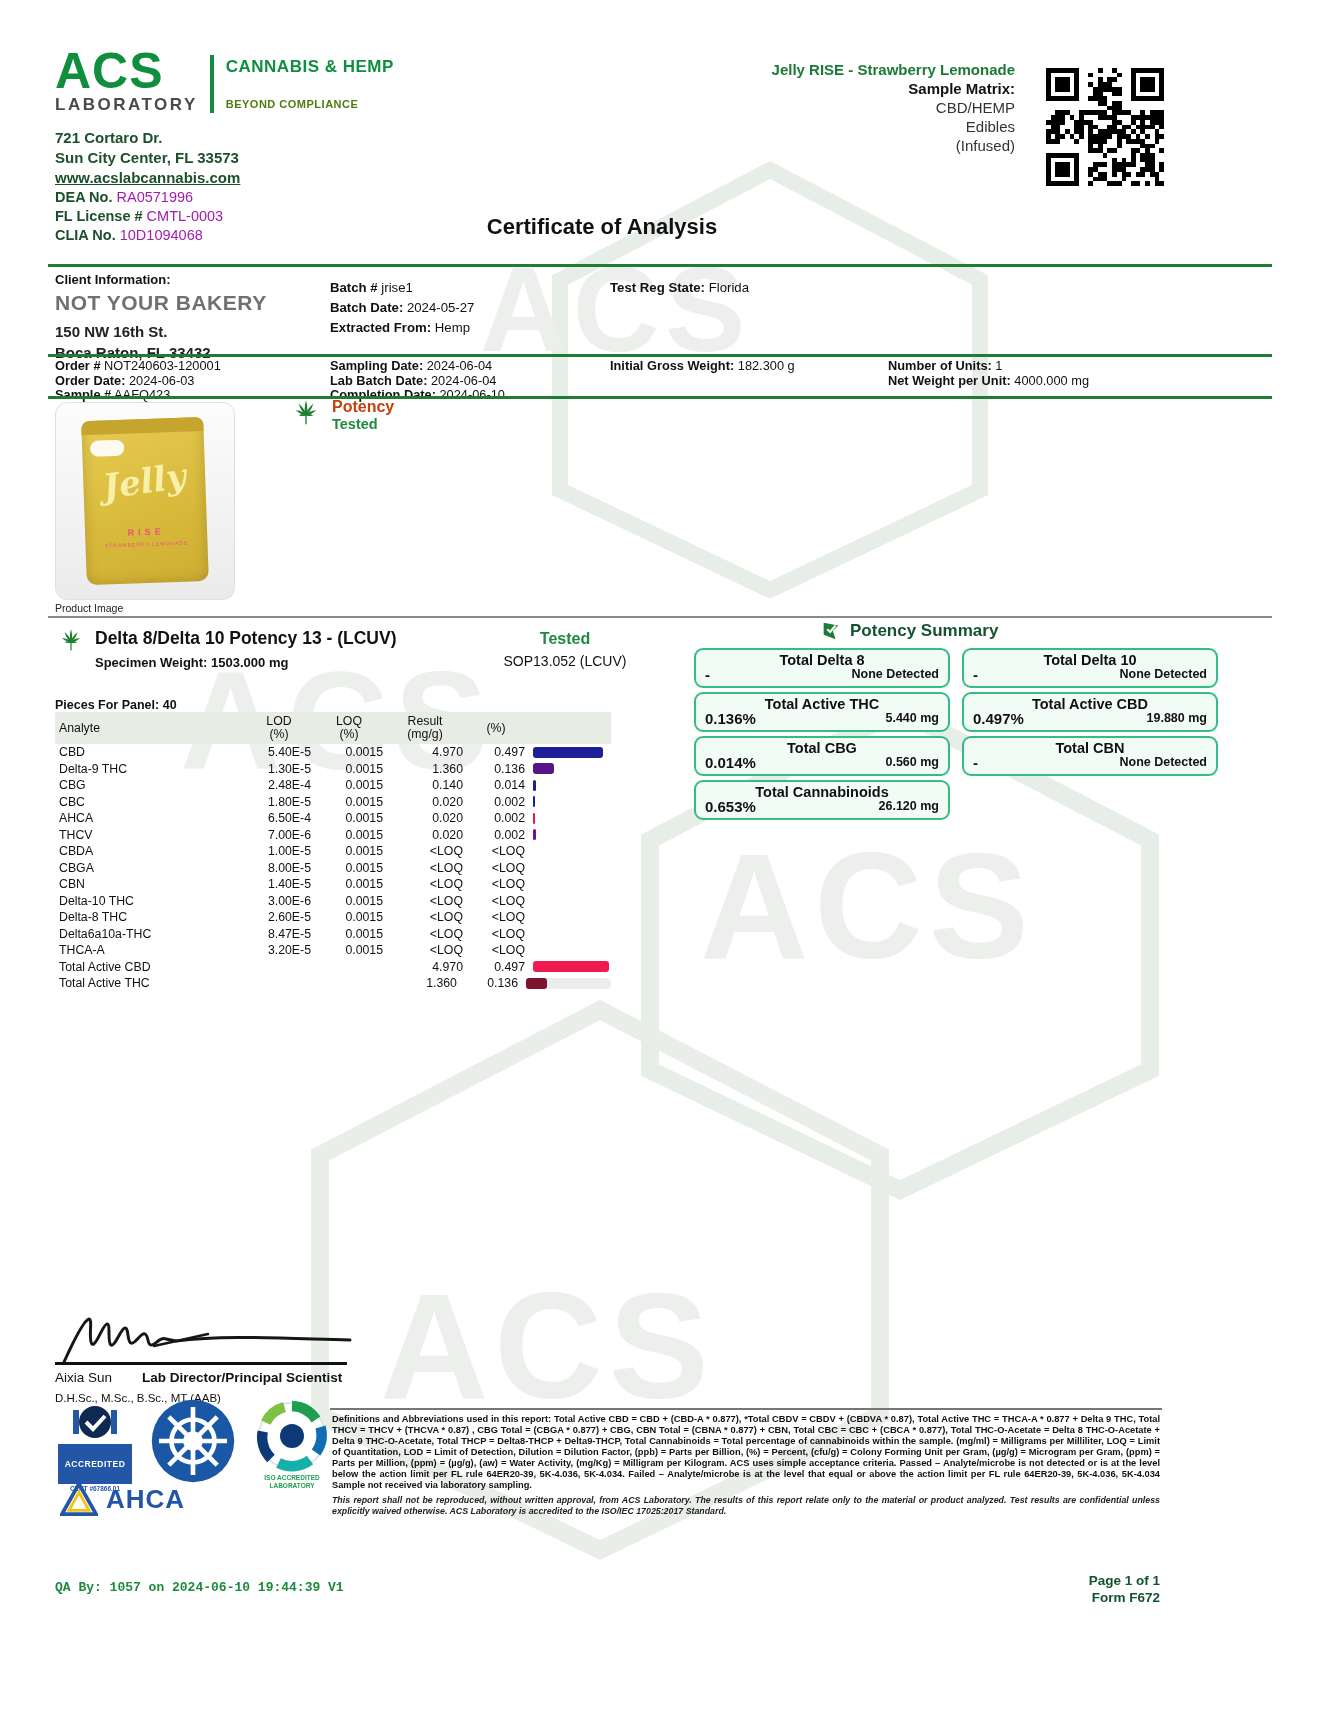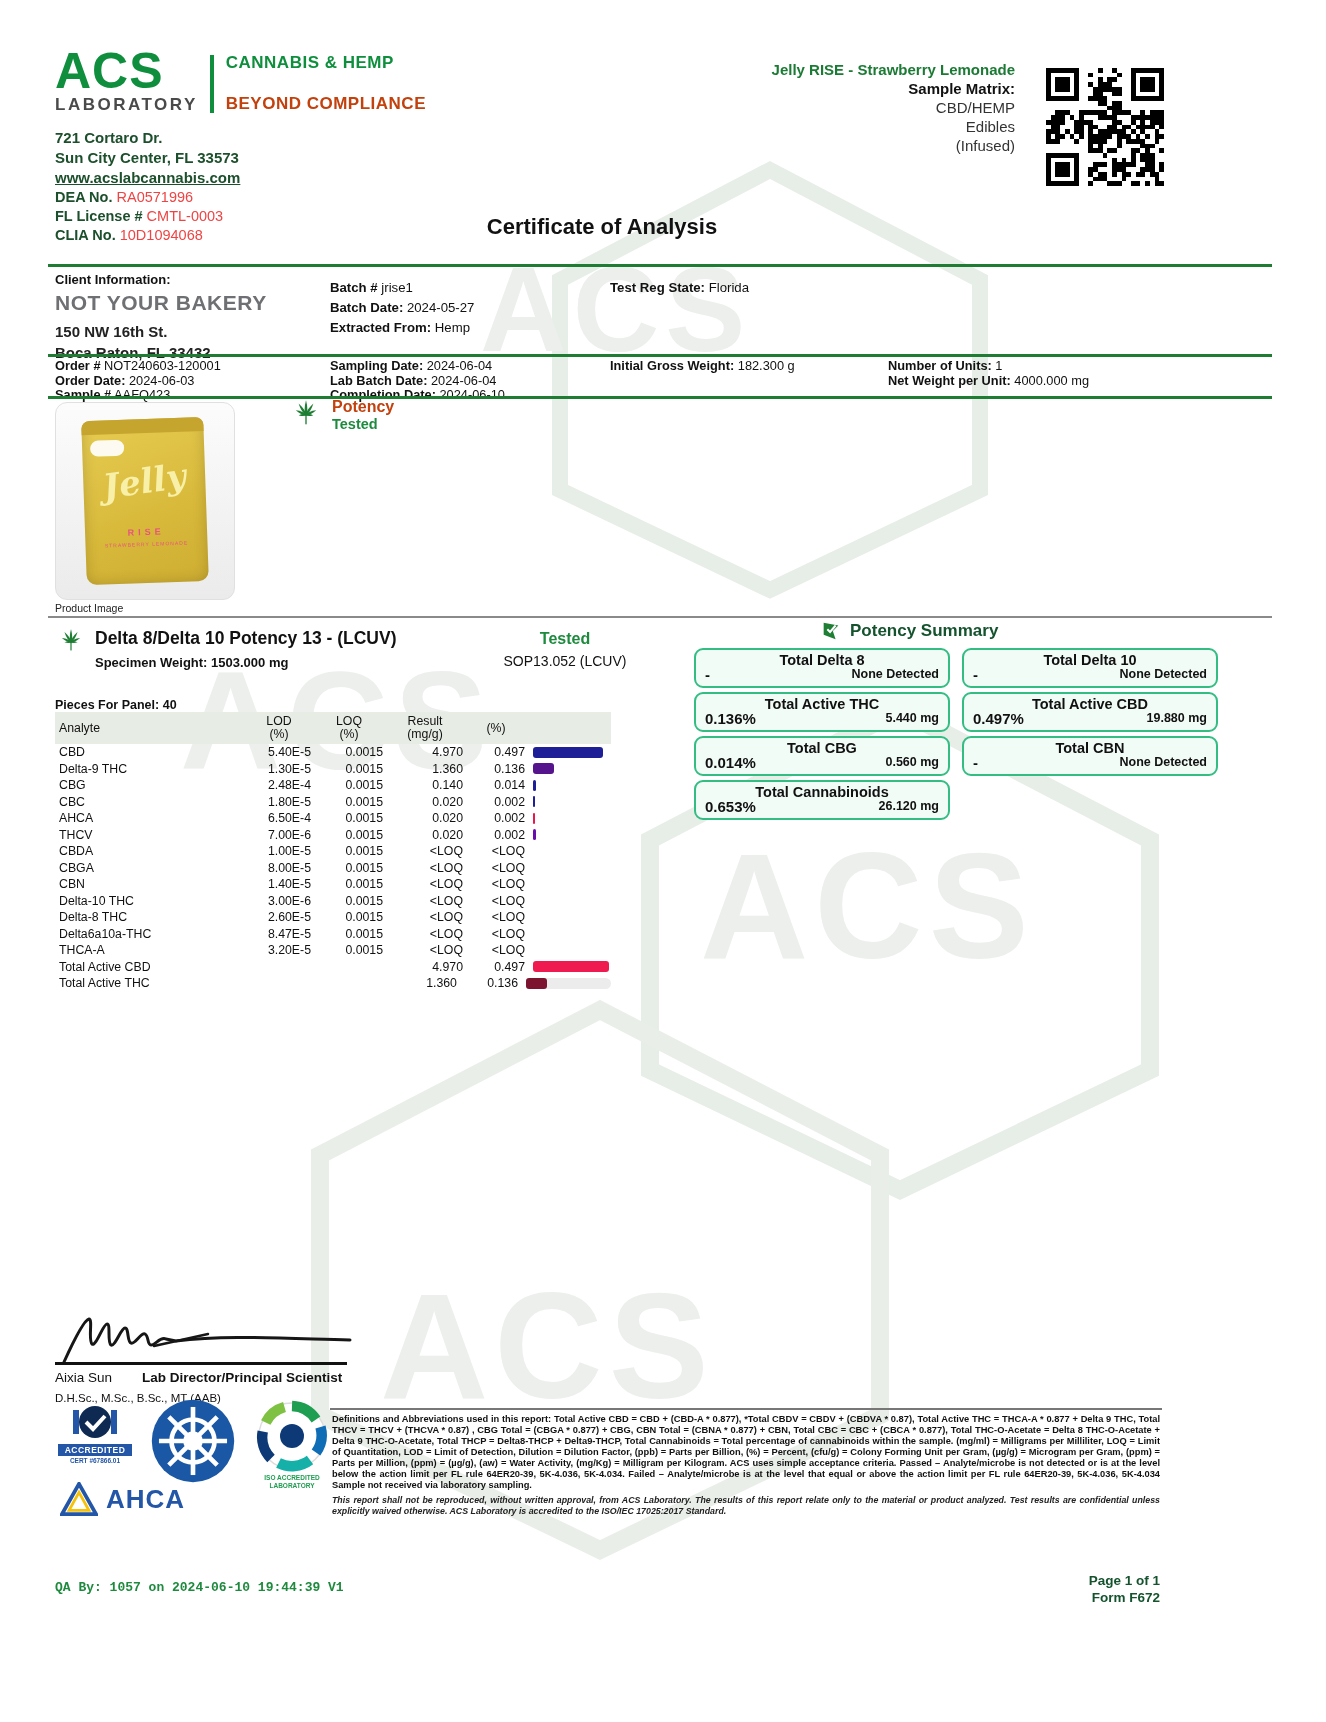--- a/index.html
+++ b/index.html
@@ -7,26 +7,26 @@
         font-family:"Liberation Sans",sans-serif;color:#111}
   .wm{position:absolute;z-index:0;pointer-events:none}
   .wm-acs{font-weight:bold;color:#ecefec;letter-spacing:6px}
   .z{position:absolute;z-index:1}
 
   
   .logo-acs{font-size:50px;font-weight:800;color:#0f8f3e;line-height:.78;letter-spacing:1px}
   .logo-lab{font-size:17px;font-weight:bold;color:#4a4a4a;letter-spacing:2.5px;margin-top:4px}
   .logo-bar{width:4px;height:58px;background:#0f8f3e;margin:0 12px}
   .tag1{font-size:17px;font-weight:bold;color:#0f8f3e;letter-spacing:.5px}
-  .tag2{font-size:17px;font-weight:bold;color:#c2410c;letter-spacing:.5px;margin-top:21px}
+  .tag2{font-size:11px;font-weight:bold;color:#4d7c0f;letter-spacing:.5px;margin-top:21px}
   .addr{font-size:15px;font-weight:bold;color:#1c4f2b;line-height:20px}
   .weblink{color:#1c4f2b;text-decoration:underline;font-weight:bold}
   .lic{font-size:14.5px;line-height:19px}
   .lic .lbl{font-weight:bold;color:#1c4f2b}
-  .lic .val{color:#ef4444}
+  .lic .val{color:#a21caf}
 
   .prod-block{text-align:right;font-size:15px;line-height:19px}
   .prod-name{color:#1b7a34;font-weight:bold}
   .matrix-lbl{font-weight:bold;color:#111}
   .matrix-lines{color:#333}
 
   .doc-title{font-size:22px;font-weight:bold;color:#111;text-align:center}
   .doc-sub{font-size:13.5px;font-weight:bold;color:#1e8a3e;text-align:center;margin-top:6px}
 
   .hr-green{position:absolute;left:48px;width:1224px;height:3px;background:#1e7d32;z-index:1}
@@ -90,21 +90,21 @@
   .bx-title{text-align:center;font-weight:bold;font-size:14.5px;margin-top:2px}
   .bx-left{position:absolute;left:9px;bottom:3px;font-weight:bold;font-size:15px}
   .bx-right{position:absolute;right:9px;bottom:5px;font-weight:bold;font-size:12.5px}
 
   .sig-line{position:absolute;height:3px;background:#111}
   .sig-name{font-size:13.5px}
   .sig-role{font-size:13.5px;font-weight:bold}
   .sig-creds{font-size:11.5px}
 
   .ribbon{background:#2456a8;color:#fff;font-size:8.5px;font-weight:bold;text-align:center;
-          padding:1px 2px;letter-spacing:.5px}
+          padding:15px 2px;letter-spacing:.5px}
   .cert{font-size:6.5px;color:#2456a8;text-align:center;font-weight:bold;margin-top:1px}
   .iso-cap{font-size:6.5px;color:#1d9e50;text-align:center;font-weight:bold;line-height:7.5px;margin-top:2px}
   .ahca-txt{font-size:26px;font-weight:bold;color:#2456a8;letter-spacing:1px}
 
   .defs{font-weight:bold;font-size:9.3px;line-height:11px;color:#111;text-align:justify}
   .legal{font-style:italic;font-weight:bold;font-size:8.8px;line-height:10.5px;color:#222;
          margin-top:4px;text-align:justify}
 
   .qa{font-family:"Liberation Mono",monospace;font-size:13px;font-weight:bold;color:#1e8a3e}
   .pg{font-size:13.5px;font-weight:bold;color:#14532d;text-align:right;line-height:17px}

